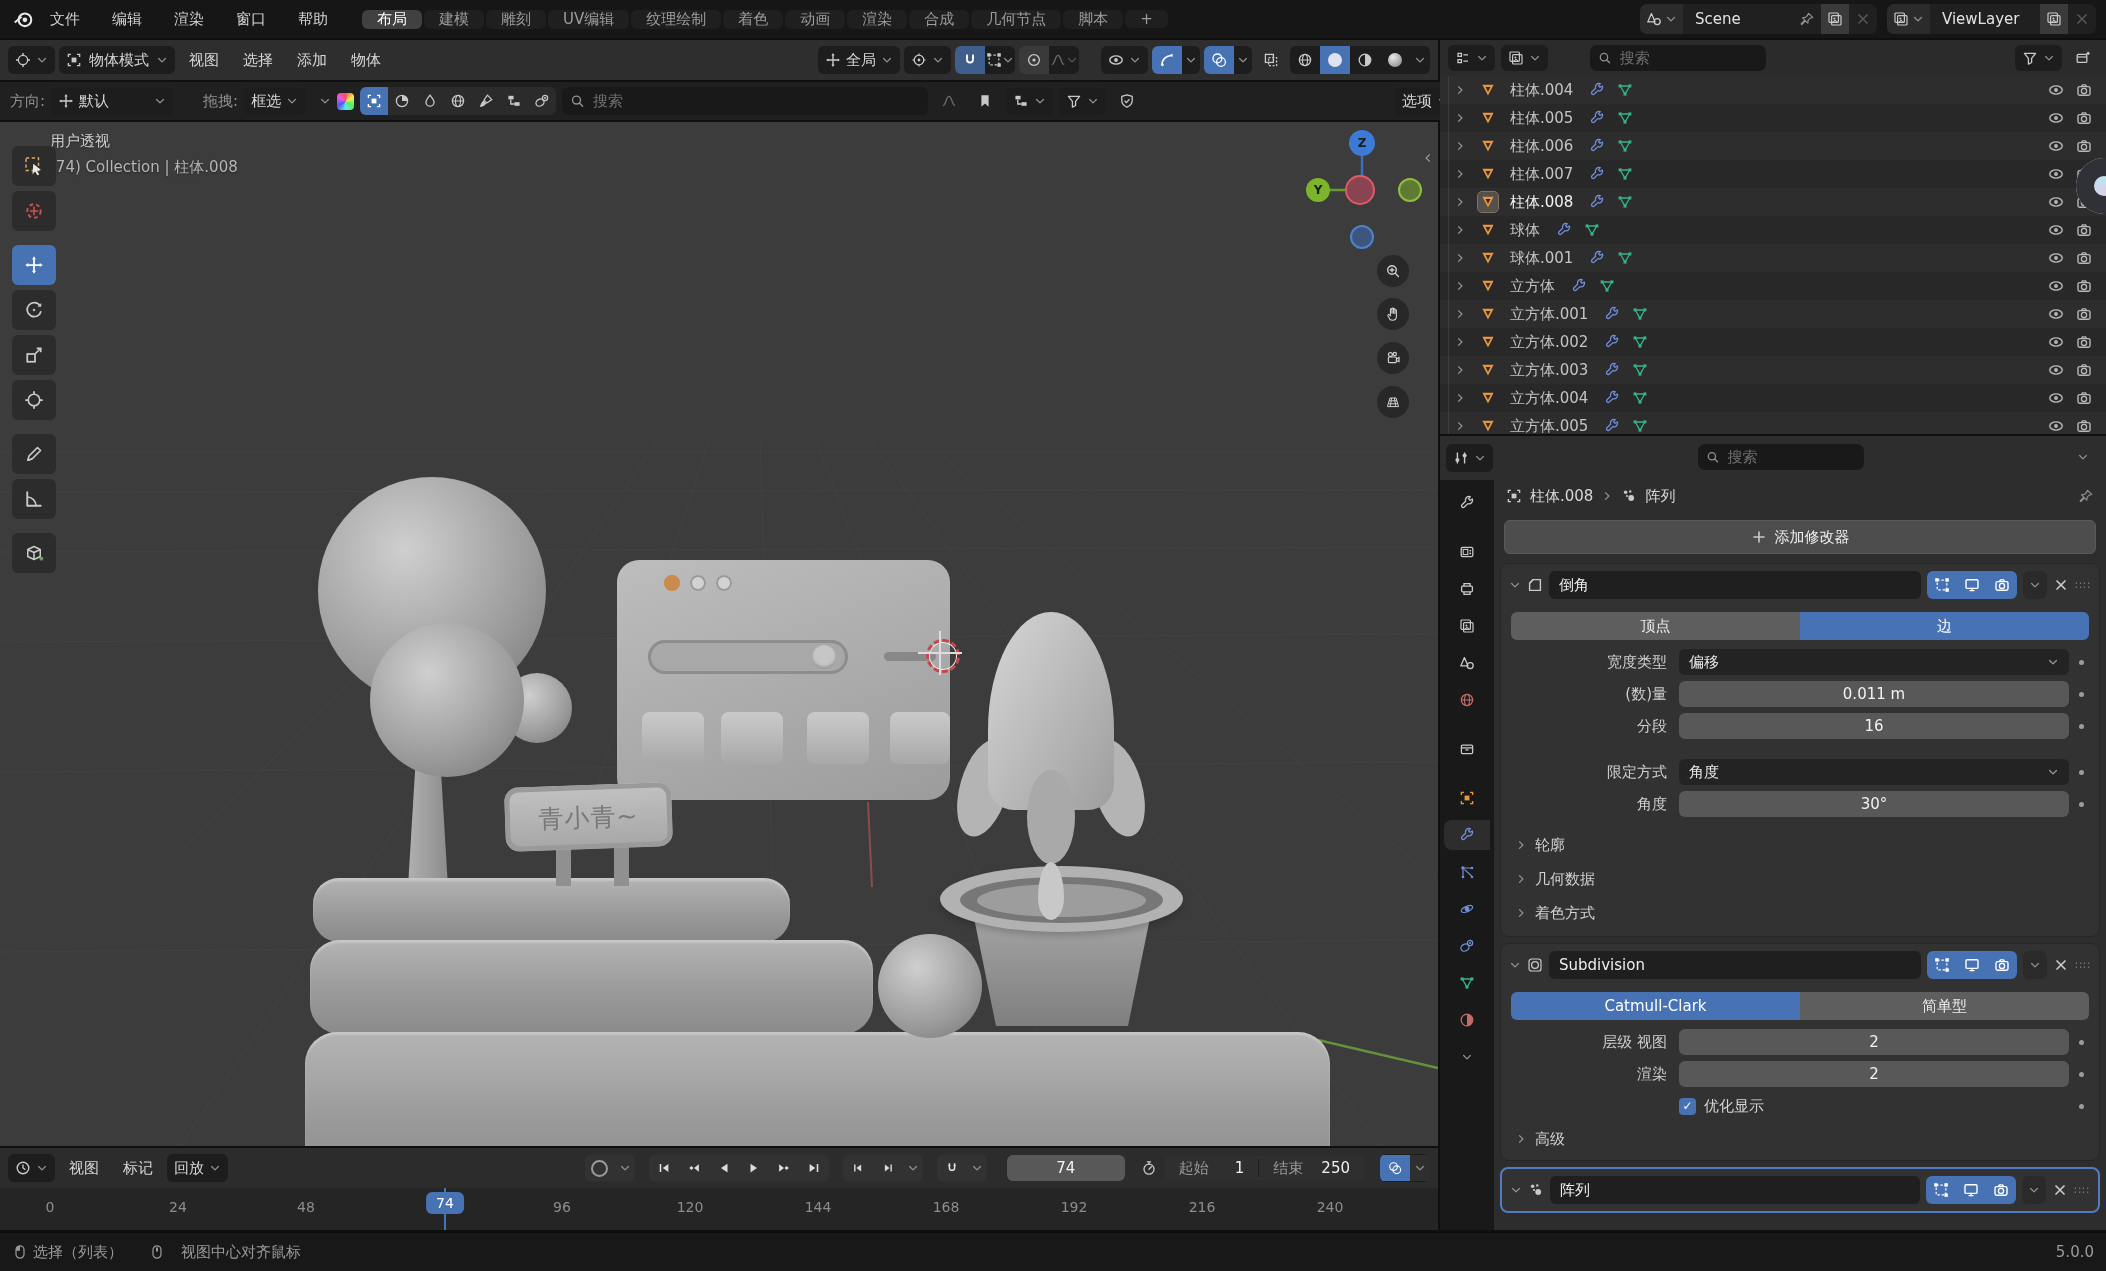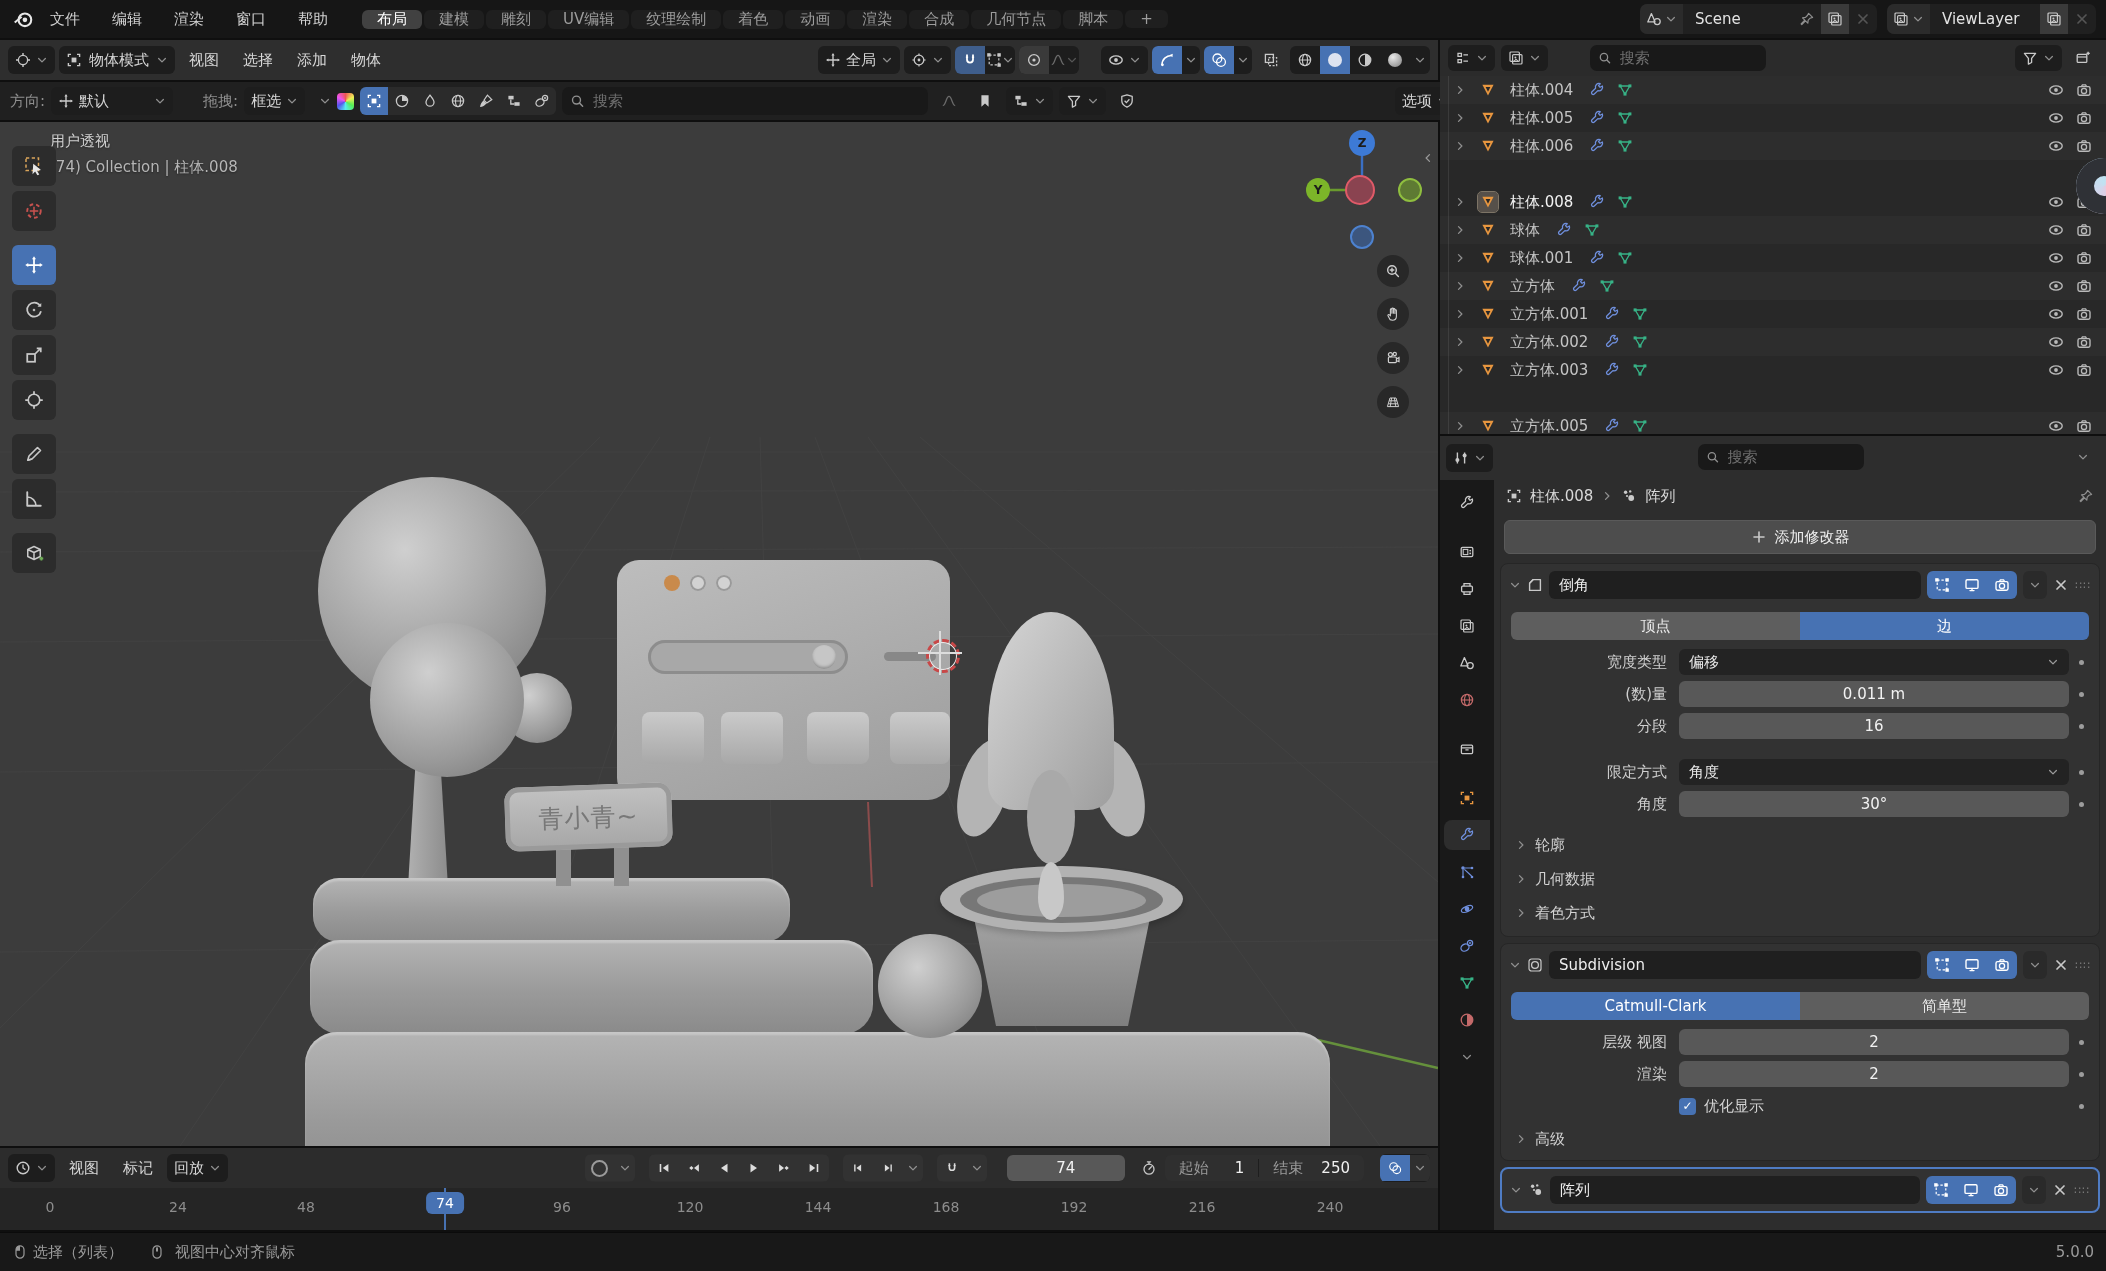--- a/index.html
+++ b/index.html
@@ -978,20 +978,45 @@
       </svg>
       <span class="ol-right">
         <svg class="i">
           <use href="#eye"></use>
         </svg>
         <svg class="i">
           <use href="#cam"></use>
         </svg>
       </span>
     </div>
+  <div class="ol-row" style="top:120px">
+      <svg class="i12 cD">
+        <use href="#chevR"></use>
+      </svg>
+      <span class="objchip">
+        <svg class="i cO">
+          <use href="#triObj"></use>
+        </svg>
+      </span>
+      <span class="ol-name">柱体.007</span>
+      <svg class="i cB">
+        <use href="#wrench"></use>
+      </svg>
+      <svg class="i cG">
+        <use href="#triData"></use>
+      </svg>
+      <span class="ol-right">
+        <svg class="i">
+          <use href="#eye"></use>
+        </svg>
+        <svg class="i">
+          <use href="#cam"></use>
+        </svg>
+      </span>
+    </div>
   <div class="ol-row sel" style="top:148px">
       <svg class="i12 cD">
         <use href="#chevR"></use>
       </svg>
       <span class="objchip" style="background:#56504a;outline:1px solid #7d7466">
         <svg class="i cO">
           <use href="#triObj"></use>
         </svg>
       </span>
       <span class="ol-name">柱体.008</span>
@@ -1139,20 +1164,45 @@
   <div class="ol-row" style="top:316px">
       <svg class="i12 cD">
         <use href="#chevR"></use>
       </svg>
       <span class="objchip">
         <svg class="i cO">
           <use href="#triObj"></use>
         </svg>
       </span>
       <span class="ol-name">立方体.003</span>
+      <svg class="i cB">
+        <use href="#wrench"></use>
+      </svg>
+      <svg class="i cG">
+        <use href="#triData"></use>
+      </svg>
+      <span class="ol-right">
+        <svg class="i">
+          <use href="#eye"></use>
+        </svg>
+        <svg class="i">
+          <use href="#cam"></use>
+        </svg>
+      </span>
+    </div>
+  <div class="ol-row" style="top:344px">
+      <svg class="i12 cD">
+        <use href="#chevR"></use>
+      </svg>
+      <span class="objchip">
+        <svg class="i cO">
+          <use href="#triObj"></use>
+        </svg>
+      </span>
+      <span class="ol-name">立方体.004</span>
       <svg class="i cB">
         <use href="#wrench"></use>
       </svg>
       <svg class="i cG">
         <use href="#triData"></use>
       </svg>
       <span class="ol-right">
         <svg class="i">
           <use href="#eye"></use>
         </svg>
@@ -1659,20 +1709,20 @@
   <span id="playhead" style="left:445px">74</span>
 </div>
 
 <div id="status" class="abs">
   <span class="row" style="gap:5px">
     <svg class="i">
         <use href="#mouseL"></use>
       </svg>
     <span>选择（列表）</span>
   </span>
-  <span class="row" style="gap:10px">
+  <span class="row" style="gap:16px">
     <svg class="i">
         <use href="#mouseM"></use>
       </svg>
     <span>视图中心对齐鼠标</span>
   </span>
   <span style="margin-left:auto">5.0.0</span>
 </div>
 
 </body></html>

